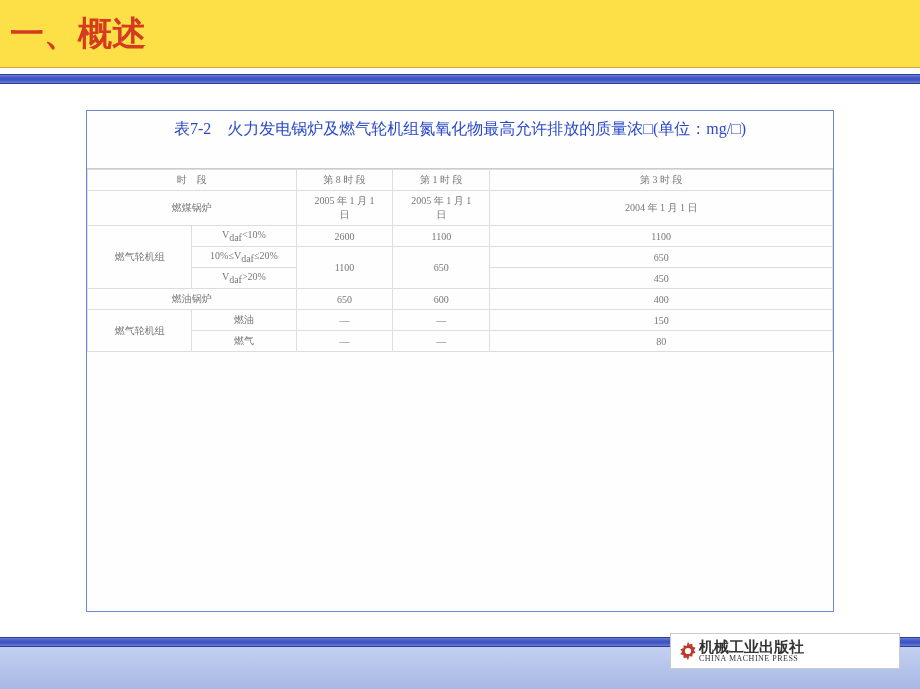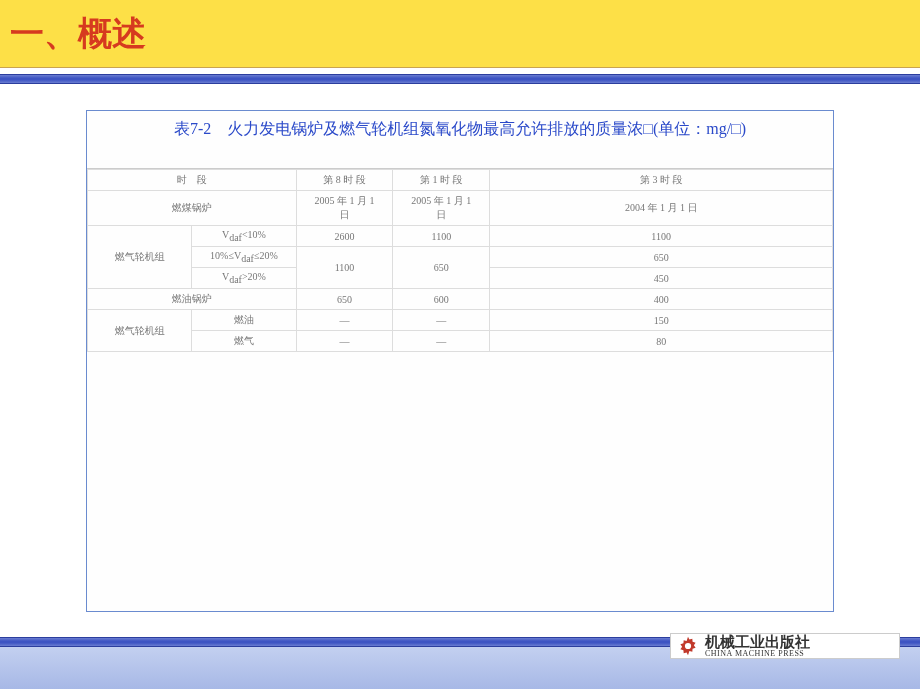--- a/index.html
+++ b/index.html
@@ -102,27 +102,26 @@
     width: 920px;
     height: 42px;
     background: linear-gradient(to bottom,#c3d0f0 0%, #a7b8e6 100%);
     overflow: visible;
   }
   .publisher-plate {
     position: absolute;
     right: 20px;
     top: -14px;
     width: 230px;
-    height: 26px;
+    height: 36px;
     background: #fff;
     border: 1px solid #ccc;
     display: flex;
     align-items: center;
     padding: 4px 6px;
-    gap: 6px;
   }
   .gear-icon {
     width: 22px;
     height: 22px;
     flex: none;
   }
   .gear-icon svg { width: 22px; height: 22px; display:block; }
   .pub-text { display:flex; flex-direction:column; line-height:1.05; }
   .pub-cn { font-size: 15px; font-weight: 700; color: #333; font-family: "SimHei","Heiti SC",sans-serif; }
   .pub-en { font-size: 8px; letter-spacing: 0.5px; color: #333; font-family: Liberation Serif, serif; }

